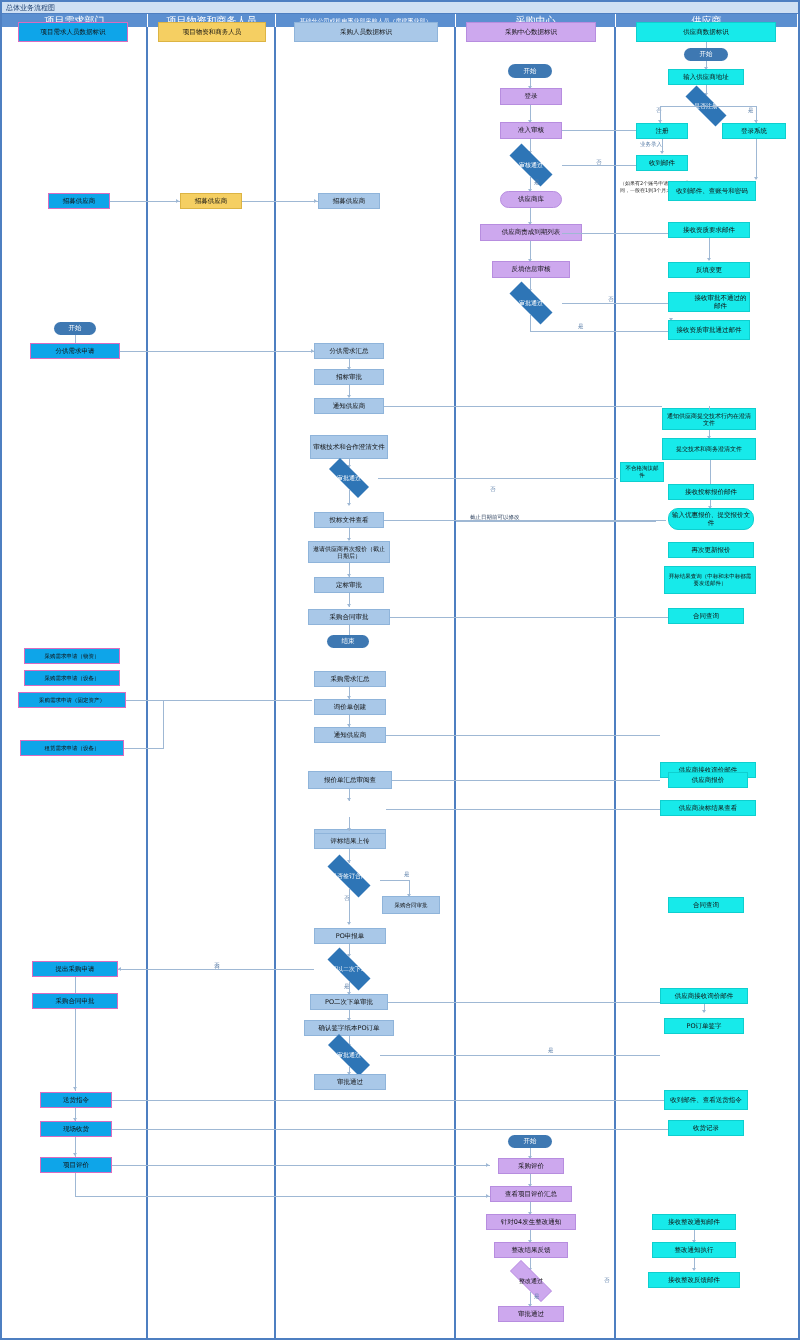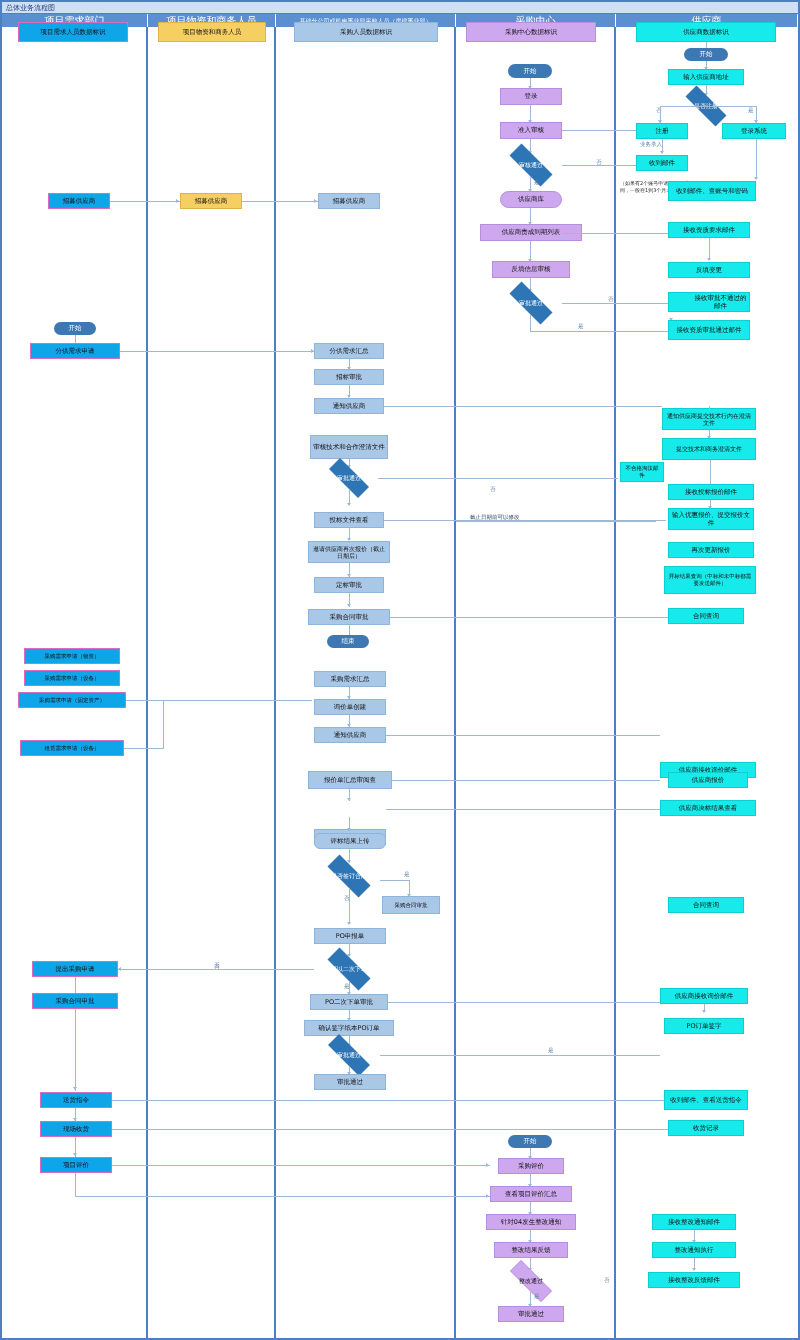--- a/index.html
+++ b/index.html
@@ -322,21 +322,21 @@
   <div class="arrow-d" style="left:707px;top:436px;"></div>
   <div class="node n-cyan" style="left:662px;top:438px;width:94px;height:22px;font-size:6px;">提交技术和商务澄清文件</div>
 
   <div class="node n-cyan" style="left:620px;top:462px;width:44px;height:20px;font-size:5.5px;">不合格淘汰邮件</div>
 
   <div class="node n-cyan" style="left:668px;top:484px;width:86px;height:16px;">接收投标报价邮件</div>
   <div class="conn conn-v" style="left:710px;top:460px;height:24px;"></div>
   <div class="conn conn-v" style="left:710px;top:500px;height:8px;"></div>
   <div class="arrow-d" style="left:708px;top:506px;"></div>
 
-  <div class="node n-cyan" style="left:668px;top:508px;width:86px;height:22px;">输入优惠报价、提交报价文件</div>
+  <div class="node n-cyan" style="left:668px;top:508px;width:86px;height:22px;border-radius:10px;">输入优惠报价、提交报价文件</div>
   <div class="node n-cyan" style="left:668px;top:542px;width:86px;height:16px;">再次更新报价</div>
   <div class="node n-cyan" style="left:664px;top:566px;width:92px;height:28px;font-size:5.5px;">开标结果查询（中标和未中标都需要发送邮件）</div>
   <div class="node n-cyan" style="left:668px;top:608px;width:76px;height:16px;">合同查询</div>
 
   <div class="node n-cyan" style="left:660px;top:762px;width:96px;height:16px;">供应商接收询价邮件</div>
   <div class="conn conn-v" style="left:708px;top:778px;height:8px;"></div>
   <div class="arrow-d" style="left:706px;top:774px;"></div>
   <div class="node n-cyan" style="left:668px;top:772px;width:80px;height:16px;">供应商报价</div>
   <div class="node n-cyan" style="left:660px;top:800px;width:96px;height:16px;">供应商决标结果查看</div>
 
@@ -413,21 +413,21 @@
   <div class="node n-blue" style="left:308px;top:771px;width:84px;height:18px;">报价单汇总审阅查</div>
   <div class="conn conn-h" style="left:392px;top:780px;width:268px;"></div>
   <div class="conn conn-v" style="left:349px;top:789px;height:12px;"></div>
   <div class="arrow-d" style="left:347px;top:798px;"></div>
 
   <div class="node n-blue" style="left:314px;top:829px;width:72px;height:16px;">供应商决标</div>
   <div class="conn conn-h" style="left:386px;top:809px;width:274px;"></div>
   <div class="conn conn-v" style="left:349px;top:817px;height:14px;"></div>
   <div class="arrow-d" style="left:347px;top:828px;"></div>
 
-  <div class="node n-blue" style="left:314px;top:833px;width:72px;height:16px;border-radius:6px;">评标结果上传</div>
+  <div class="node n-blue" style="left:314px;top:833px;width:72px;height:16px;">评标结果上传</div>
   <div class="conn conn-v" style="left:349px;top:849px;height:14px;"></div>
   <div class="arrow-d" style="left:347px;top:860px;"></div>
 
   <div class="diamond-wrap" style="left:318px;top:864px;width:62px;height:24px;">
     <div class="diamond-shape"></div>
     <div class="diamond-label">是否签订合同</div>
   </div>
   <div class="edge-label" style="left:404px;top:872px;">是</div>
   <div class="edge-label" style="left:344px;top:896px;">否</div>
   <div class="conn conn-h" style="left:380px;top:880px;width:30px;"></div>

